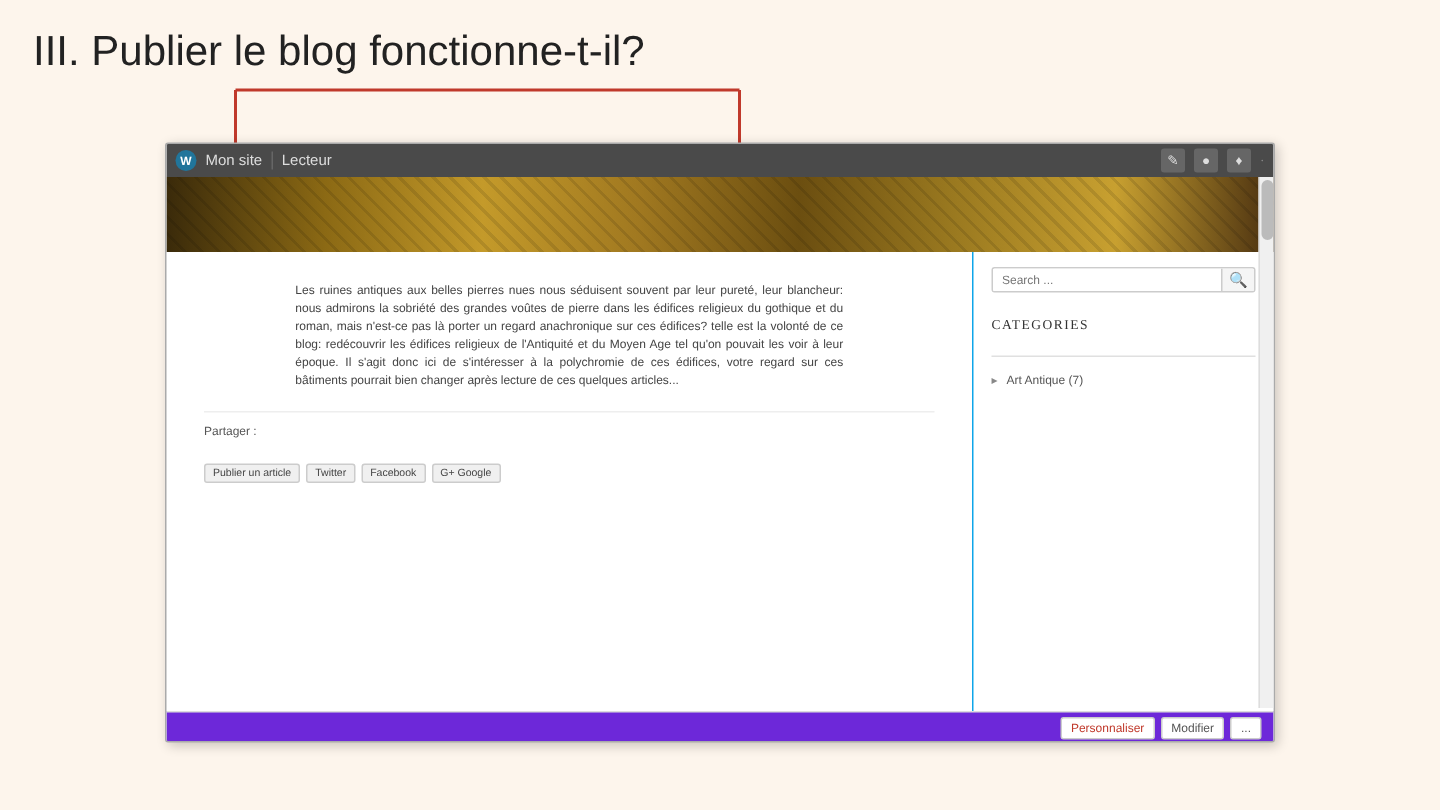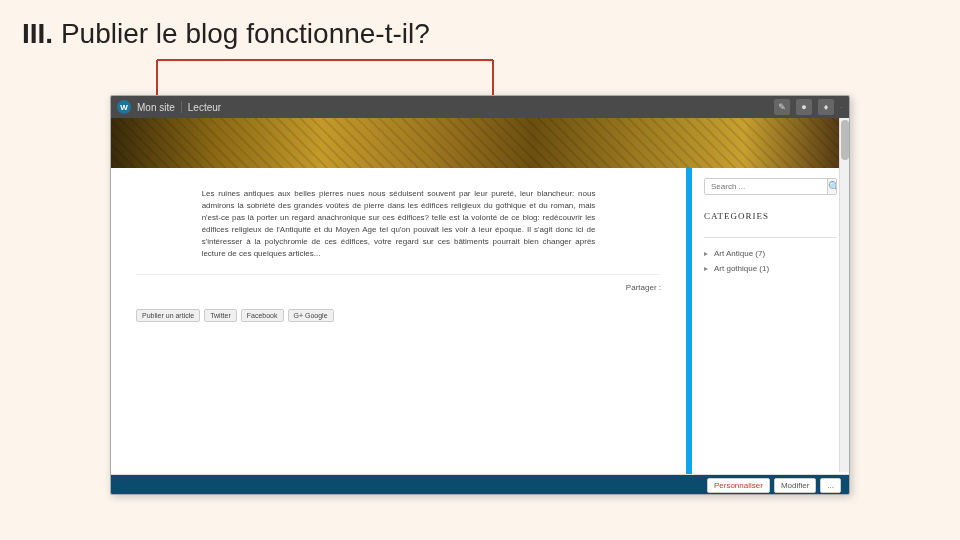--- a/index.html
+++ b/index.html
@@ -17,21 +17,21 @@
       position: absolute;
       top: 18px;
       left: 22px;
       font-size: 28px;
       font-weight: normal;
       color: #222;
       font-family: Arial, sans-serif;
     }
 
     .page-title .roman {
-      font-weight: bold;
+      font-weight: normal;
     }
 
     
     .browser {
       position: absolute;
       top: 95px;
       left: 110px;
       width: 740px;
       height: 400px;
       border: 1px solid #aaa;
@@ -154,44 +154,43 @@
       border-top: 1px solid #eee;
       font-size: 8px;
       color: #666;
       font-family: Arial, sans-serif;
     }
 
     .share-label {
       font-size: 8px;
       color: #555;
       margin-bottom: 17px;
-      text-align: right;
     }
 
     .share-buttons {
       display: flex;
       gap: 4px;
       flex-wrap: wrap;
     }
 
     .share-btn {
       background: #f0f0f0;
       border: 1px solid #ccc;
       border-radius: 2px;
       padding: 2px 5px;
       font-size: 7px;
       color: #444;
       font-family: Arial, sans-serif;
     }
 
     
     .sidebar {
-      width: 163px;
+      width: 201px;
       padding: 10px 12px;
-      border-left: 6px solid #0ea5e9;
+      border-left: 1px solid #0ea5e9;
       background: #fff;
     }
 
     .search-box {
       display: flex;
       border: 1px solid #ccc;
       border-radius: 2px;
       overflow: hidden;
       margin-bottom: 16px;
     }
@@ -240,21 +239,21 @@
       content: '▸';
       position: absolute;
       left: 0;
       color: #888;
       font-size: 8px;
     }
 
     
     .bottom-bar {
       height: 22px;
-      background: #0c4a6e;
+      background: #6d28d9;
       border-top: 1px solid #ddd;
       display: flex;
       align-items: center;
       justify-content: flex-end;
       padding: 0 8px;
       gap: 4px;
     }
 
     .bottom-btn {
       font-size: 8px;
@@ -346,21 +345,20 @@
       <div class="search-box">
         <input class="search-input" type="text" readonly="" placeholder="Search ..." style="">
         <div class="search-btn">🔍</div>
       </div>
 
       <div class="categories-title">CATEGORIES</div>
 
       <div id="categories-list">
 
       <div class="category-item">Art Antique (7)</div>
-          <div class="category-item">Art gothique (1)</div>
         </div>
     </div>
 
     <div class="scrollbar">
       <div class="scrollbar-thumb"></div>
     </div>
   </div>
 
   <div class="bottom-bar">
     <button class="bottom-btn bottom-btn-red">Personnaliser</button>

